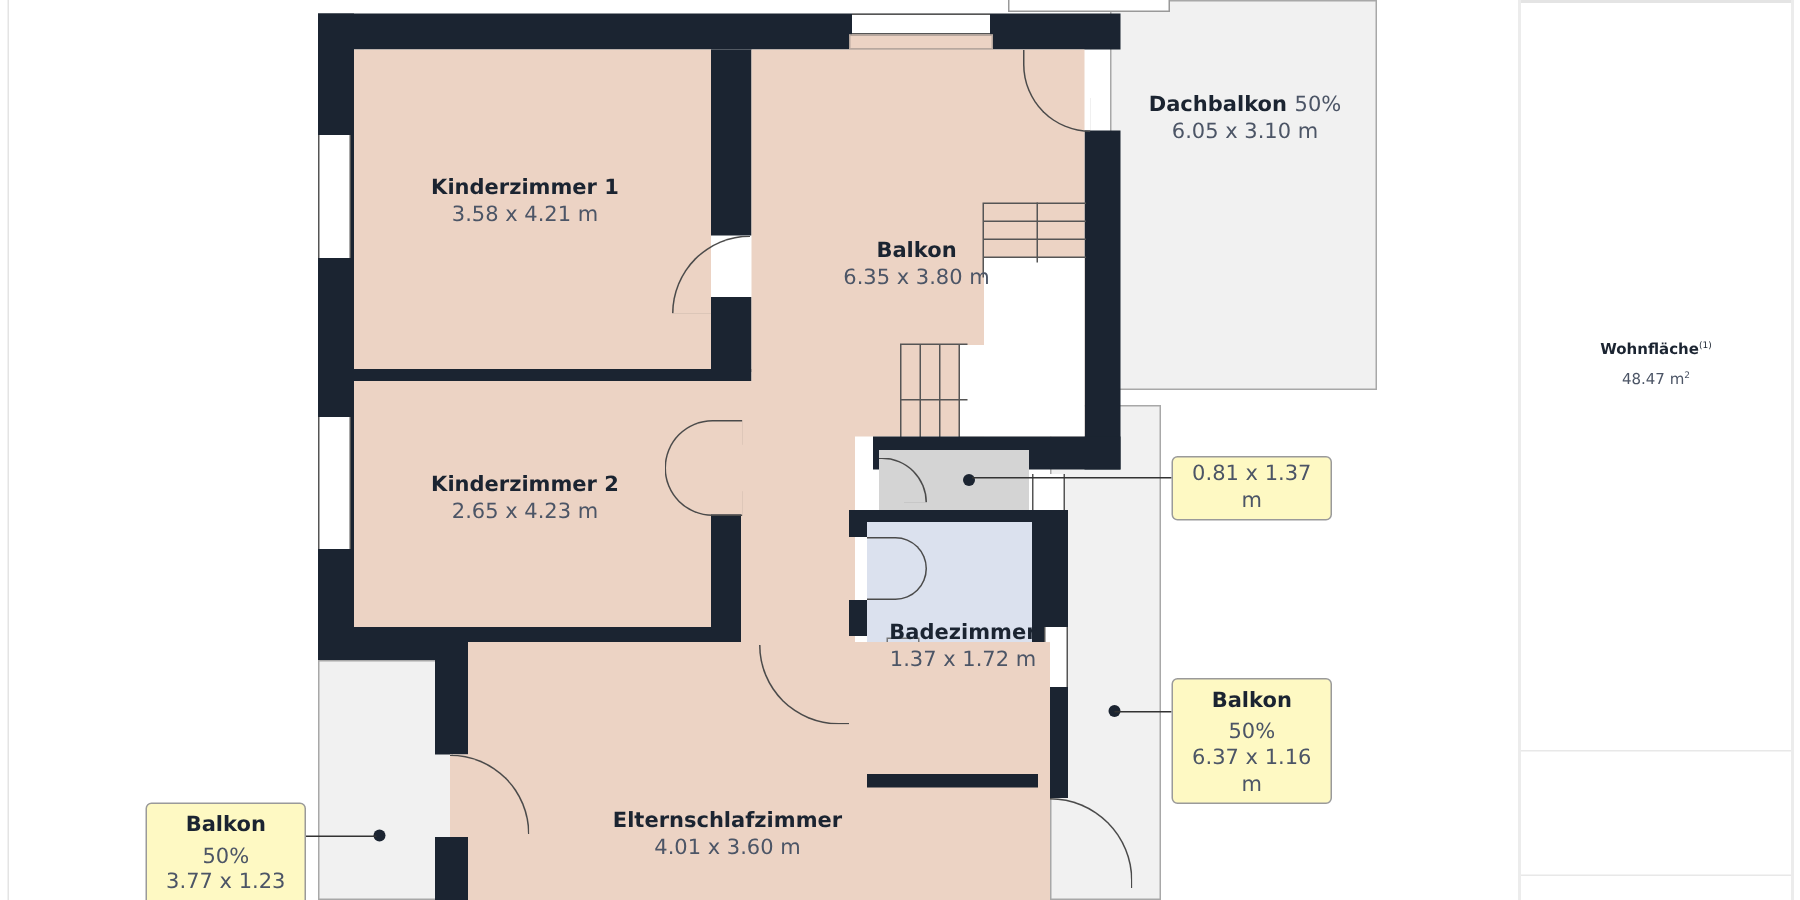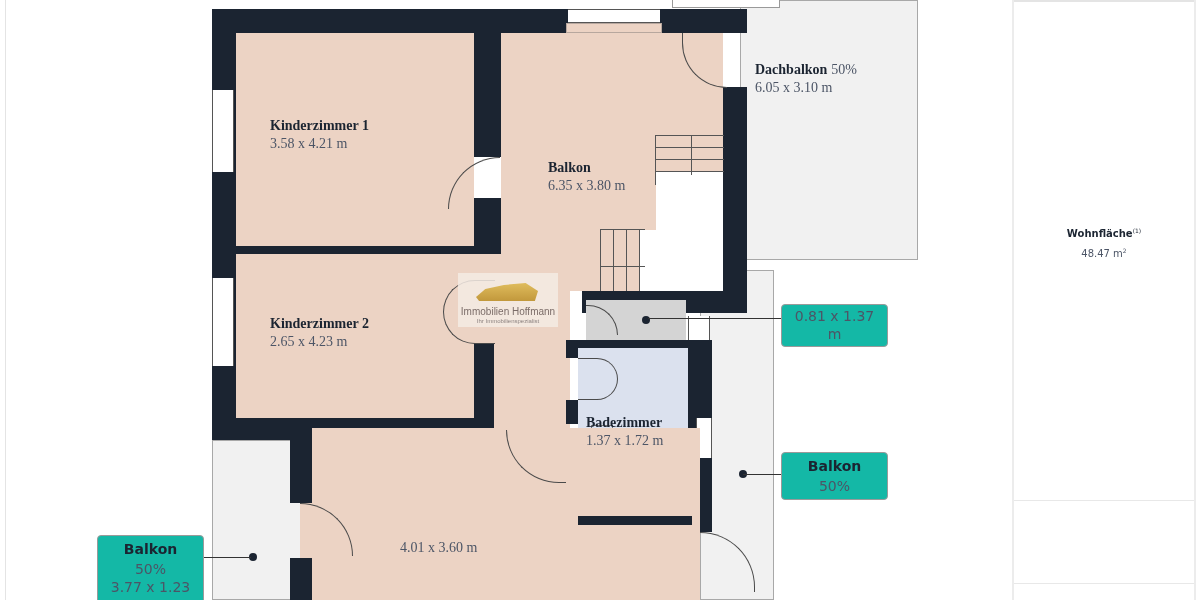--- a/index.html
+++ b/index.html
@@ -11,25 +11,25 @@
   .abs { position: absolute; }
   .wall { background: #1b2431; }
   .room-warm { background: #ecd3c4; }
   .room-bath { background: #dbe1ee; }
   .room-grey { background: #d4d4d4; }
   .balcony { background: #f1f1f1; border: 1px solid #a8a8a8; }
   .window { background: #ffffff; border-left: 1px solid #555; border-right: 1px solid #555; }
   .window-h { background: #ffffff; border-top: 1px solid #555; border-bottom: 1px solid #555; }
   .door-arc { position: absolute; border: 1px solid #4a4a4a; }
   .stair-line { position: absolute; background: #555; }
-  .label { position: absolute; text-align: left; color: #1b2431; line-height: 1.25; font-family: Liberation Serif, serif; }
+  .label { position: absolute; text-align: center; color: #1b2431; line-height: 1.25; }
   .label .name { font-weight: bold; font-size: 14px; }
   .label .pct { font-weight: normal; color: #4c5566; font-size: 14px; }
   .label .dims { font-size: 14px; color: #4c5566; }
-  .callout { position: absolute; background: #14b8a6; border: 1px solid #9a9a9a; border-radius: 4px; text-align: center; padding: 3px 8px; line-height: 1.25; color: #1b2431; }
+  .callout { position: absolute; background: #fef9c3; border: 1px solid #9a9a9a; border-radius: 4px; text-align: center; padding: 3px 8px; line-height: 1.25; color: #1b2431; }
   .callout .name { font-weight: bold; font-size: 14px; }
   .callout .pct { font-weight: normal; color: #4c5566; font-size: 14px; }
   .callout .dims { font-size: 14px; color: #4c5566; }
   .leader { position: absolute; height: 1px; background: #333; }
   .dot { position: absolute; width: 8px; height: 8px; border-radius: 50%; background: #1b2431; }
 
   .logo { position: absolute; left: 458px; top: 273px; width: 100px; height: 54px; background: rgba(245,235,228,0.85); text-align: center; }
   .logo-mark { position: absolute; left: 18px; top: 8px; width: 62px; height: 20px; background: linear-gradient(180deg,#e0b94a,#b98a1f); clip-path: polygon(0 80%, 15% 40%, 45% 20%, 80% 10%, 100% 50%, 95% 100%, 5% 100%); opacity: .85; }
   .logo-text { position: absolute; left: 0; top: 33px; width: 100px; font-size: 10px; color: #7b6c68; font-family: "Liberation Sans", sans-serif; }
   .logo-sub { position: absolute; left: 0; top: 45px; width: 100px; font-size: 6px; color: #8d8380; font-family: "Liberation Sans", sans-serif; }
@@ -143,50 +143,47 @@
     </div>
     <div class="label" style="left:548px; top:159px; width:126px;">
       <div class="name">Balkon</div>
       <div class="dims">6.35 x 3.80 m</div>
     </div>
     <div class="label" style="left:586px; top:414px; width:112px;">
       <div class="name">Badezimmer</div>
       <div class="dims">1.37 x 1.72 m</div>
     </div>
     <div class="label" style="left:400px; top:539px; width:170px;">
+      <div class="name">Elternschlafzimmer</div>
       <div class="dims">4.01 x 3.60 m</div>
     </div>
     <div class="label" style="left:755px; top:59px; width:150px;">
       <div><span class="name">Dachbalkon</span> <span class="pct">50%</span></div>
       <div class="dims">6.05 x 3.10 m</div>
     </div>
 
     <div class="leader" style="left:648px; top:318px; width:133px;"></div>
     <div class="callout" style="left:781px; top:304px; width:107px;">
       <div class="dims">0.81 x 1.37 m</div>
     </div>
 
     <div class="dot" style="left:739px; top:470px;"></div>
     <div class="leader" style="left:743px; top:474px; width:38px;"></div>
     <div class="callout" style="left:781px; top:452px; width:107px;">
       <div><span class="name">Balkon</span> <span class="pct">50%</span></div>
+      <div class="dims">6.37 x 1.16 m</div>
     </div>
 
     <div class="dot" style="left:249px; top:553px;"></div>
     <div class="leader" style="left:203px; top:557px; width:48px;"></div>
     <div class="callout" style="left:97px; top:535px; width:107px;">
       <div><span class="name">Balkon</span> <span class="pct">50%</span></div>
       <div class="dims">3.77 x 1.23 m</div>
     </div>
 
-    <div class="logo">
-      <div class="logo-mark"></div>
-      <div class="logo-text">Immobilien Hoffmann</div>
-      <div class="logo-sub">Ihr Immobilienspezialist</div>
-    </div>
   </div>
 
   <div class="side">
     <div class="side-top"></div>
     <div class="side-title"><span>Wohnfläche</span><sup>(1)</sup></div>
     <div class="side-value"><span>48.47 m</span><sup>2</sup></div>
     <div class="side-divider" style="top:500px;"></div>
     <div class="side-divider" style="top:583px;"></div>
   </div>
 </div>

